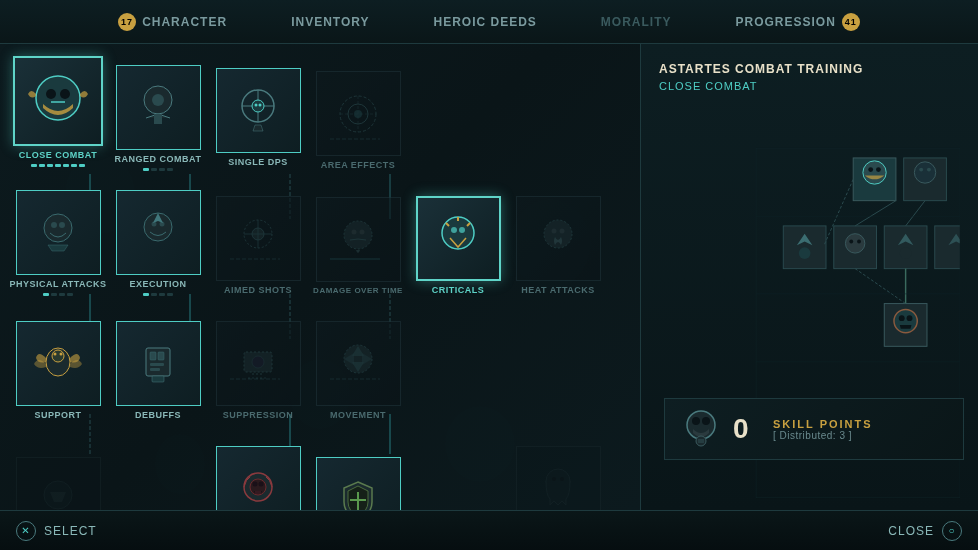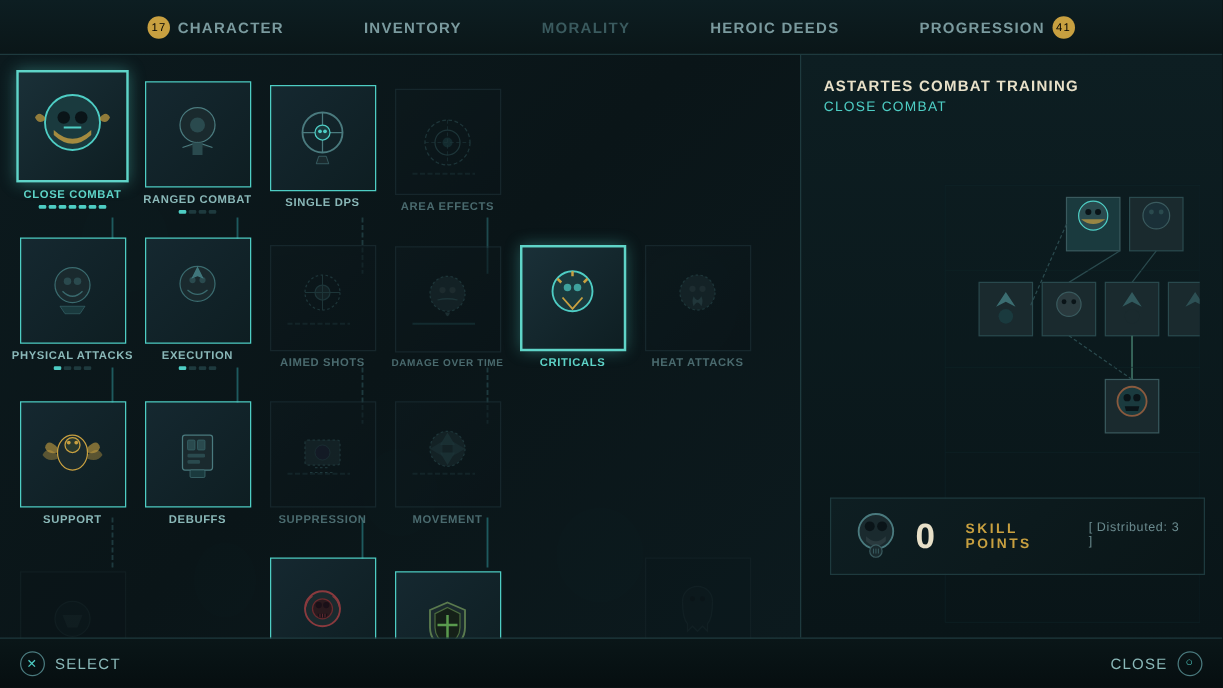--- a/index.html
+++ b/index.html
@@ -71,21 +71,21 @@
     .nav-badge {
       background: #c8a040;
       color: #000;
       border-radius: 50%;
       width: 18px;
       height: 18px;
       display: flex;
       align-items: center;
       justify-content: center;
       font-size: 9px;
-      font-weight: normal;
+      font-weight: bold;
       margin-right: 6px;
     }
 
     
     .main-content {
       position: absolute;
       top: 44px;
       left: 0;
       right: 0;
       bottom: 40px;
@@ -279,21 +279,21 @@
 
     .sp-number {
       color: #e8e0c8;
       font-size: 28px;
       font-weight: bold;
       min-width: 30px;
     }
 
     .sp-text {
       display: flex;
-      flex-direction: row;
+      flex-direction: column;
     }
 
     .sp-label {
       color: #c8a040;
       font-size: 11px;
       font-weight: bold;
       letter-spacing: 2px;
       text-transform: uppercase;
     }
 
@@ -321,25 +321,25 @@
 <div class="bg-texture"></div>
 
 <div class="nav-bar">
   <div class="nav-item">
     <div class="nav-badge">17</div>
     <span>Character</span>
   </div>
   <div class="nav-item">
     <span>Inventory</span>
   </div>
+  <div class="nav-item">
+    <span>Heroic Deeds</span>
+  </div>
   <div class="nav-item disabled">
     <span>Morality</span>
-  </div>
-  <div class="nav-item">
-    <span>Heroic Deeds</span>
   </div>
   <div class="nav-item">
     <span>Progression</span>
     <div class="nav-badge" style="margin-left:6px;margin-right:0;text-align:center;">41</div>
   </div>
 </div>
 
 <div class="main-content">
 
   <div class="skills-panel">

